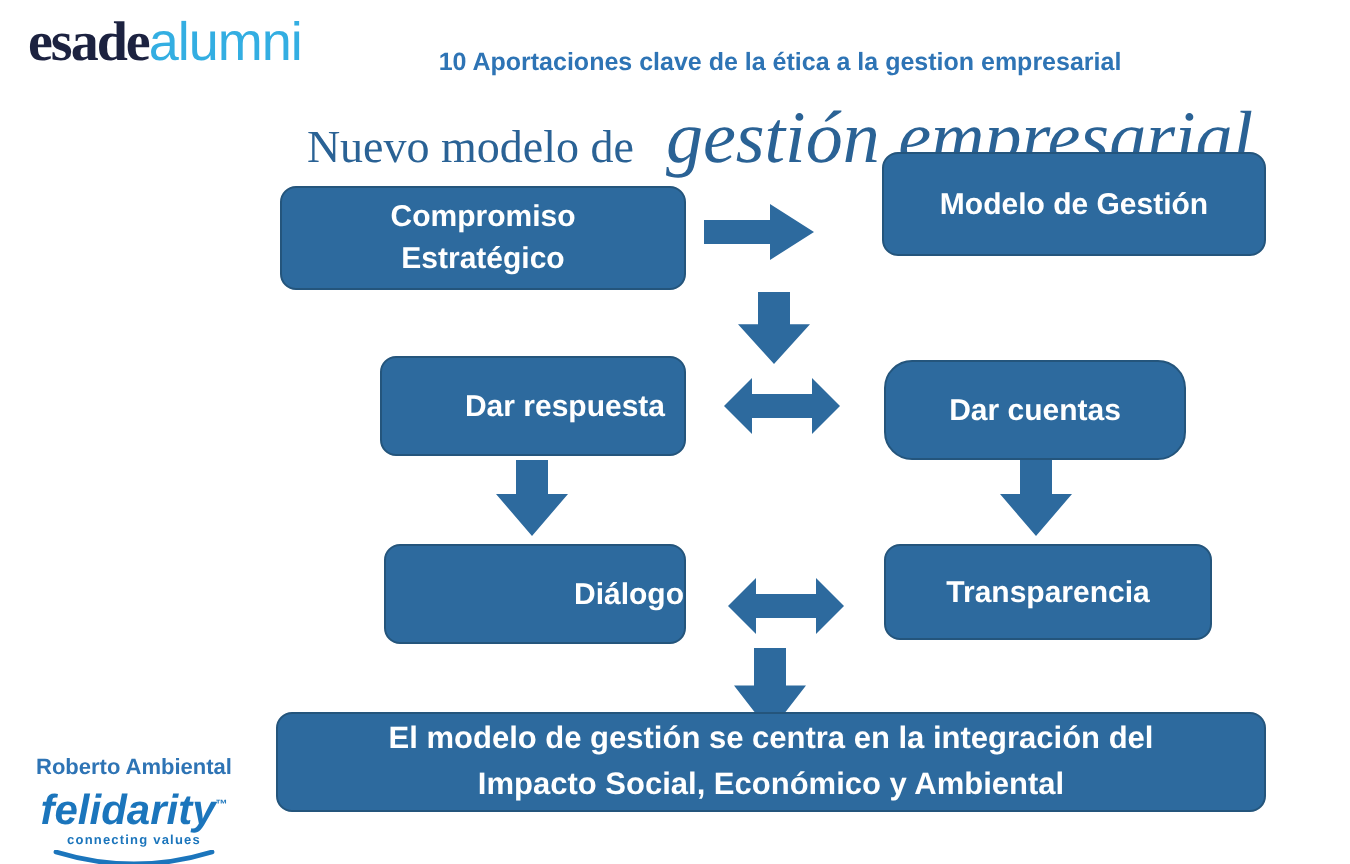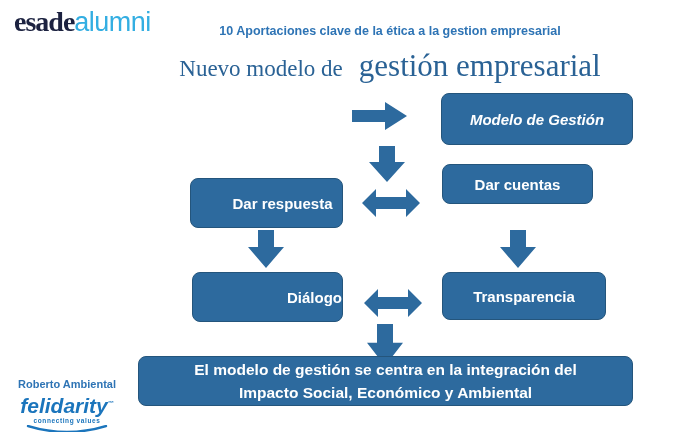--- a/index.html
+++ b/index.html
@@ -23,35 +23,35 @@
     position:absolute; left:105px; top:24px; width:570px;
     text-align:center; font-size:12.5px; font-weight:bold;
     color:var(--subtitle-text,#2E74B5);
   }
   .title {
     position:absolute; left:105px; top:48px; width:570px;
     text-align:center; color:var(--title-text,#2A6295);
     font-family:"Liberation Serif", serif; white-space:nowrap;
   }
   .title .t-prefix { font-size:23px; }
-  .title .t-emph   { font-size:31px; margin-left:16px; }
+  .title .t-emph   { font-size:37px; margin-left:16px;font-style:italic; }
   
   .dbox {
     position:absolute; box-sizing:border-box;
     background:var(--box-fill,#2D6A9E);
     border:1.5px solid var(--box-border,#24557C);
     border-radius:8px;
     display:flex; flex-direction:column; align-items:center; justify-content:center;
     color:var(--box-text,#fff); font-weight:bold; text-align:center;
   }
   .dbox .bl { line-height:21px; font-size:15px; }
   .box-compromiso   { left:140px; top:93px;  width:203px; height:52px; }
-  .box-modelo       { left:441px; top:93px;  width:192px; height:52px; font-size:15px;font-style:italic; }
+  .box-modelo       { left:441px; top:76px;  width:192px; height:52px; font-size:15px; }
   .box-dar-respuesta{ left:190px; top:178px; width:153px; height:50px; font-size:15px;padding-left:32px; }
-  .box-dar-cuentas  { left:442px; top:164px; width:151px; height:40px; font-size:15px; }
+  .box-dar-cuentas  { left:442px; top:180px; width:151px; height:50px; font-size:15px;border-radius:14px; }
   .box-dialogo      { left:192px; top:272px; width:151px; height:50px; font-size:15px;align-items:flex-end; }
   .box-transparencia{ left:442px; top:272px; width:164px; height:48px; font-size:15px; }
   .box-conclusion   { left:138px; top:356px; width:495px; height:50px; }
   .box-conclusion .bl { font-size:15.5px; line-height:23px; }
   
   .arrow { position:absolute; color:var(--arrow,#2D6A9E); }
   .arrow svg { display:block; width:100%; height:100%; }
   .arrow-right-1   { left:352px; top:101px; width:56px; height:30px; }
   .arrow-down-c1   { left:369px; top:146px; width:36px; height:36px; }
   .arrow-lr-1      { left:361px; top:188px; width:60px; height:30px; }
@@ -80,20 +80,24 @@
 
   <div class="logo">
     <span class="esade">esade</span><span class="alumni">alumni</span>
   </div>
   <div class="subtitle">10 Aportaciones clave de la ética a la gestion empresarial</div>
 
   <div class="title">
     <span class="t-prefix">Nuevo modelo de</span><span class="t-emph">gestión empresarial</span>
   </div>
 
+  <div class="dbox box-compromiso">
+    <span class="bl">Compromiso</span>
+    <span class="bl">Estratégico</span>
+  </div>
   <div class="arrow arrow-right-1">
     <svg viewBox="0 0 56 30" preserveAspectRatio="none">
         <polygon fill="currentColor" points="0,9 33,9 33,1 55,15 33,29 33,21 0,21"></polygon>
       </svg>
   </div>
   <div class="dbox box-modelo">
     <span class="bl">Modelo de Gestión</span>
   </div>
 
   <div class="arrow arrow-down-c1">

